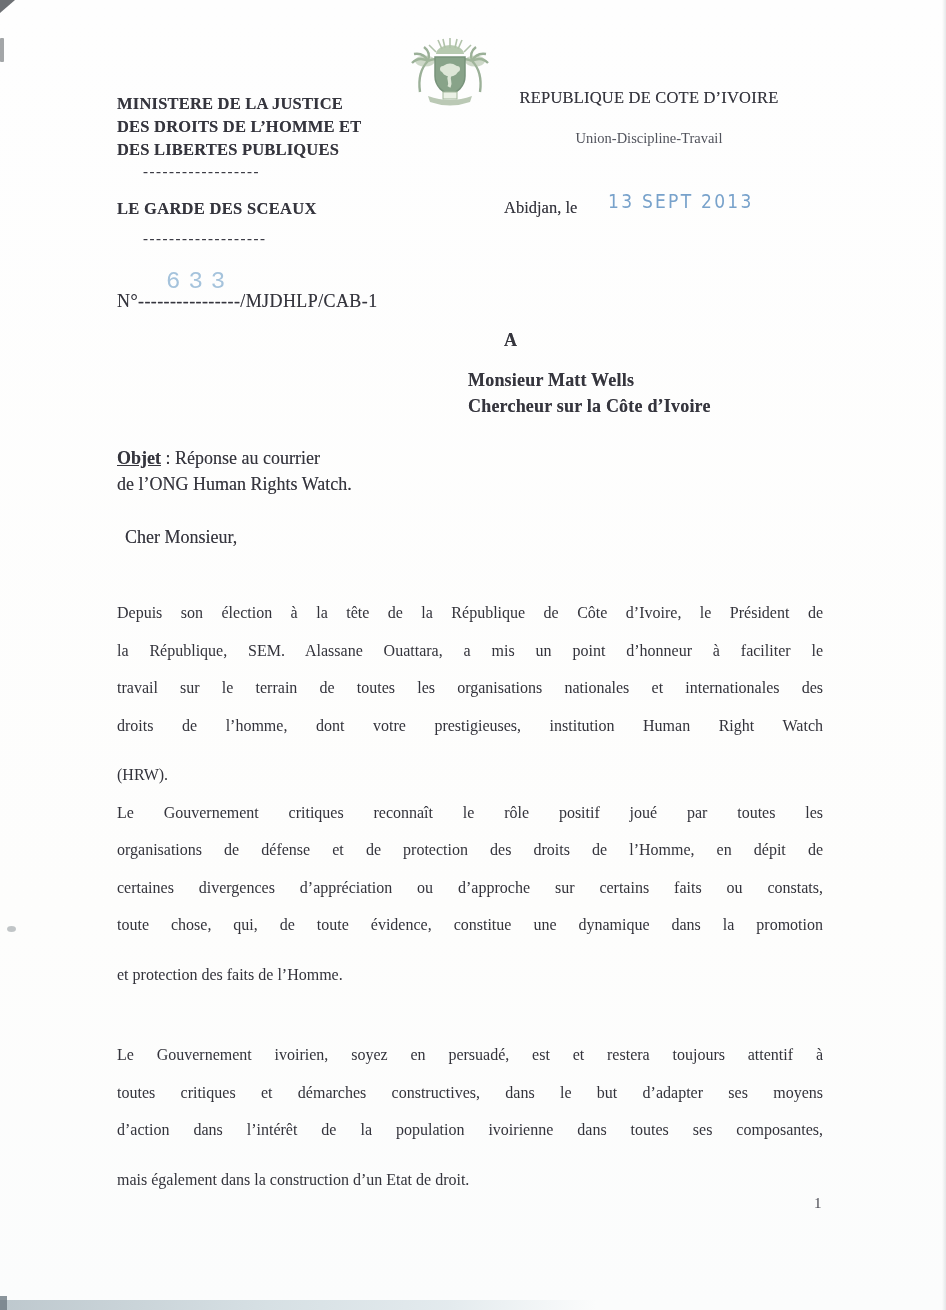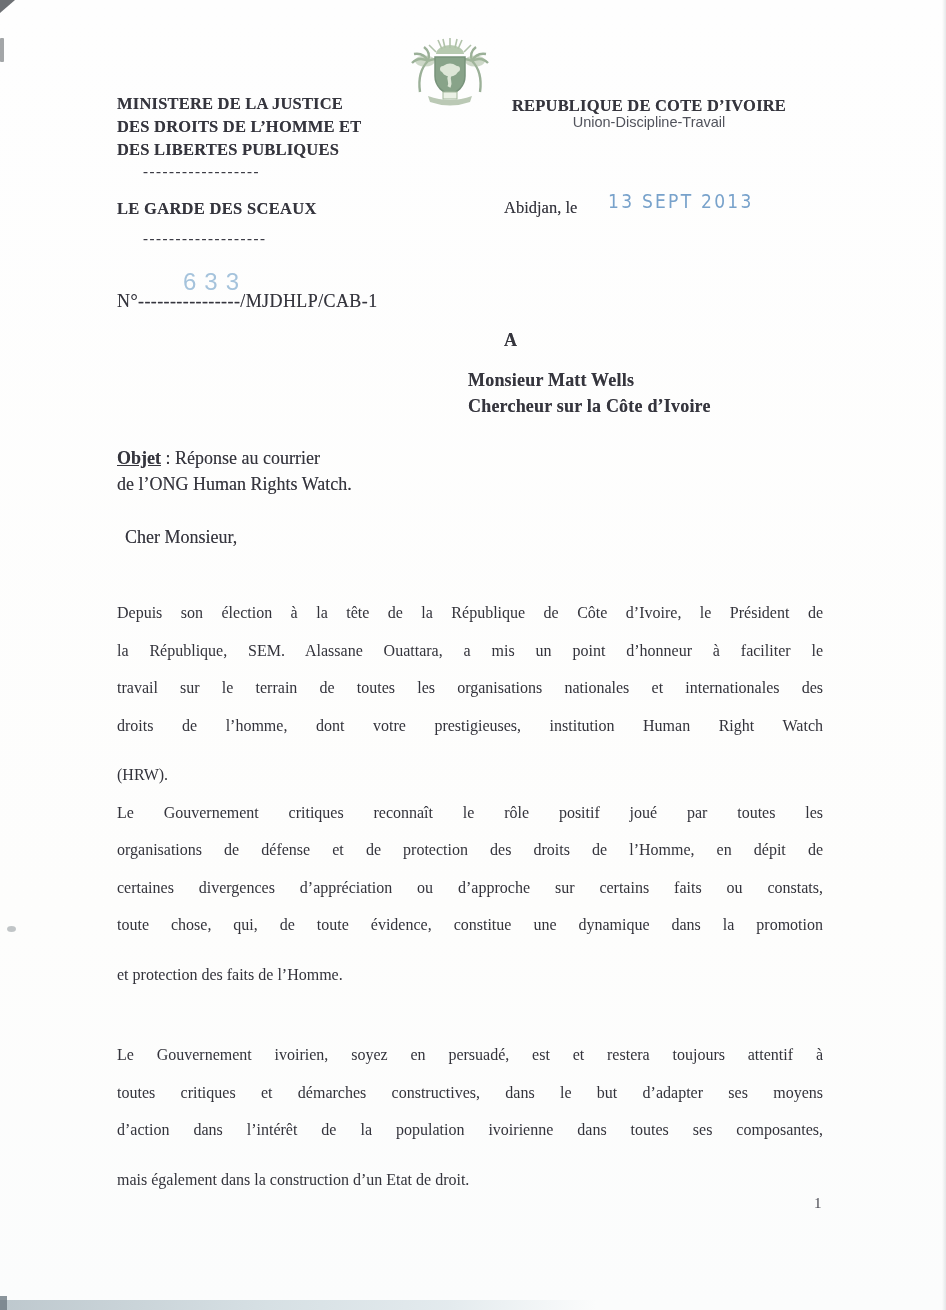--- a/index.html
+++ b/index.html
@@ -13,40 +13,40 @@
   .page {
     position: absolute; inset: 0;
     background: linear-gradient(180deg, #fefefe 0%, #fdfdfc 70%, #fbfcfc 100%);
     color: #35353d;
   }
   .txt { text-shadow: 0 0 0.5px rgba(60,60,72,.55); }
 
   
   .emblem { position: absolute; left: 398px; top: 34px; width: 104px; height: 72px; filter: blur(.3px); opacity: .92; }
   .ministry { position: absolute; left: 117px; top: 92px; font-size: 16.5px; font-weight: bold; line-height: 23px; letter-spacing: .2px; }
-  .republic { position: absolute; left: 504px; top: 96px; width: 290px; font-size: 16.5px; font-weight: bold; letter-spacing: .2px; text-align: center; }
-  .motto { position: absolute; left: 504px; top: 114px; width: 290px; text-align: center; font-family: Liberation Sans, sans-serif; font-size: 14.5px; color: #51535c; }
+  .republic { position: absolute; left: 504px; top: 88px; width: 290px; font-size: 16.5px; font-weight: normal; letter-spacing: .2px; text-align: center; }
+  .motto { position: absolute; left: 504px; top: 130px; width: 290px; text-align: center; font-family: Liberation Serif, serif; font-size: 14.5px; color: #51535c; }
   .sep { position: absolute; font-size: 15px; font-weight: bold; letter-spacing: 1.5px; color: #3b3b44; }
   .sep1 { left: 143px; top: 163px; }
   .sep2 { left: 143px; top: 230px; }
   .office { position: absolute; left: 117px; top: 199px; font-size: 16.5px; font-weight: bold; letter-spacing: .3px; }
   .dateline { position: absolute; left: 504px; top: 198px; font-size: 16.5px; }
   .date-stamp {
     position: absolute; left: 608px; top: 190px;
     font-family: "DejaVu Sans", sans-serif;
     font-size: 19px; letter-spacing: 2.5px; color: #78a2cb;
     transform: scaleX(.9); transform-origin: left top;
     filter: blur(.3px); white-space: nowrap;
   }
 
   
   .refline { position: absolute; left: 117px; top: 291px; font-size: 18px; letter-spacing: .4px; }
   .ref-stamp {
-    position: absolute; left: 183px; top: 268px;
-    font-family: Liberation Sans, sans-serif;
+    position: absolute; left: 166px; top: 268px;
+    font-family: Liberation Mono, monospace;
     font-size: 24px; letter-spacing: 8px; color: #a5c3dc;
     filter: blur(.3px);
   }
 
   
   .to-marker { position: absolute; left: 504px; top: 330px; font-size: 18px; font-weight: bold; }
   .recipient { position: absolute; left: 468px; top: 367px; font-size: 18px; font-weight: bold; line-height: 26px; letter-spacing: .2px; }
 
   
   .subject { position: absolute; left: 117px; top: 445px; font-size: 18px; line-height: 26px; }

